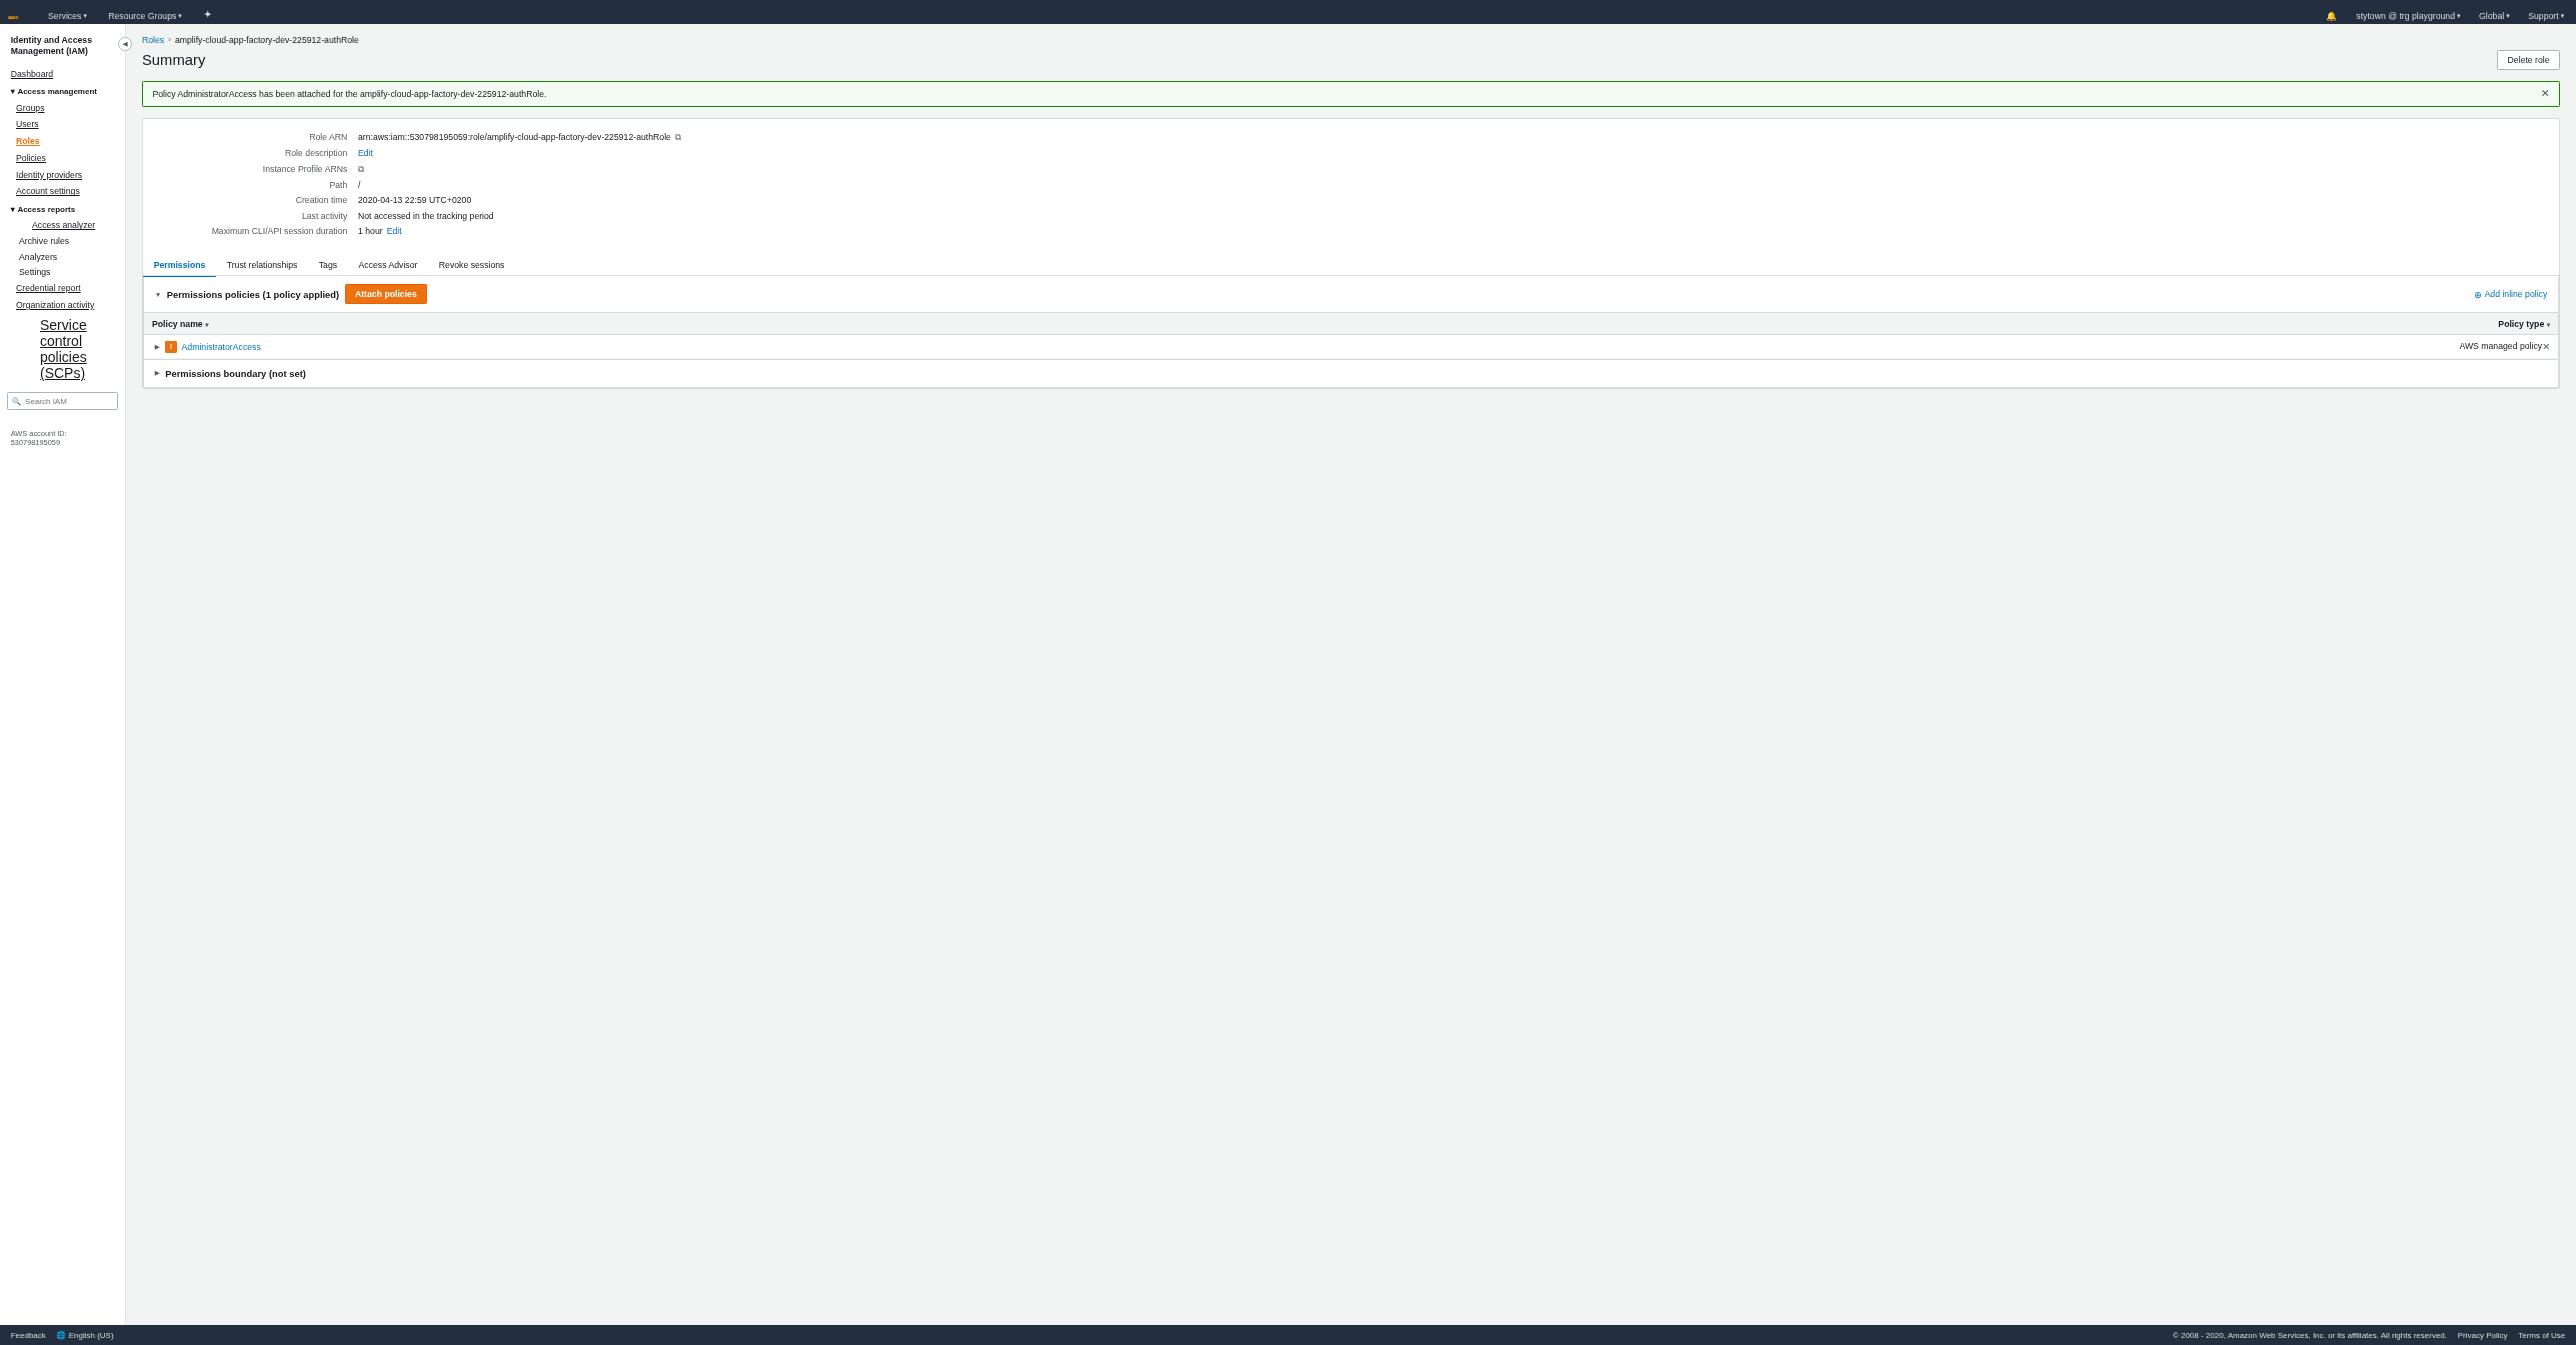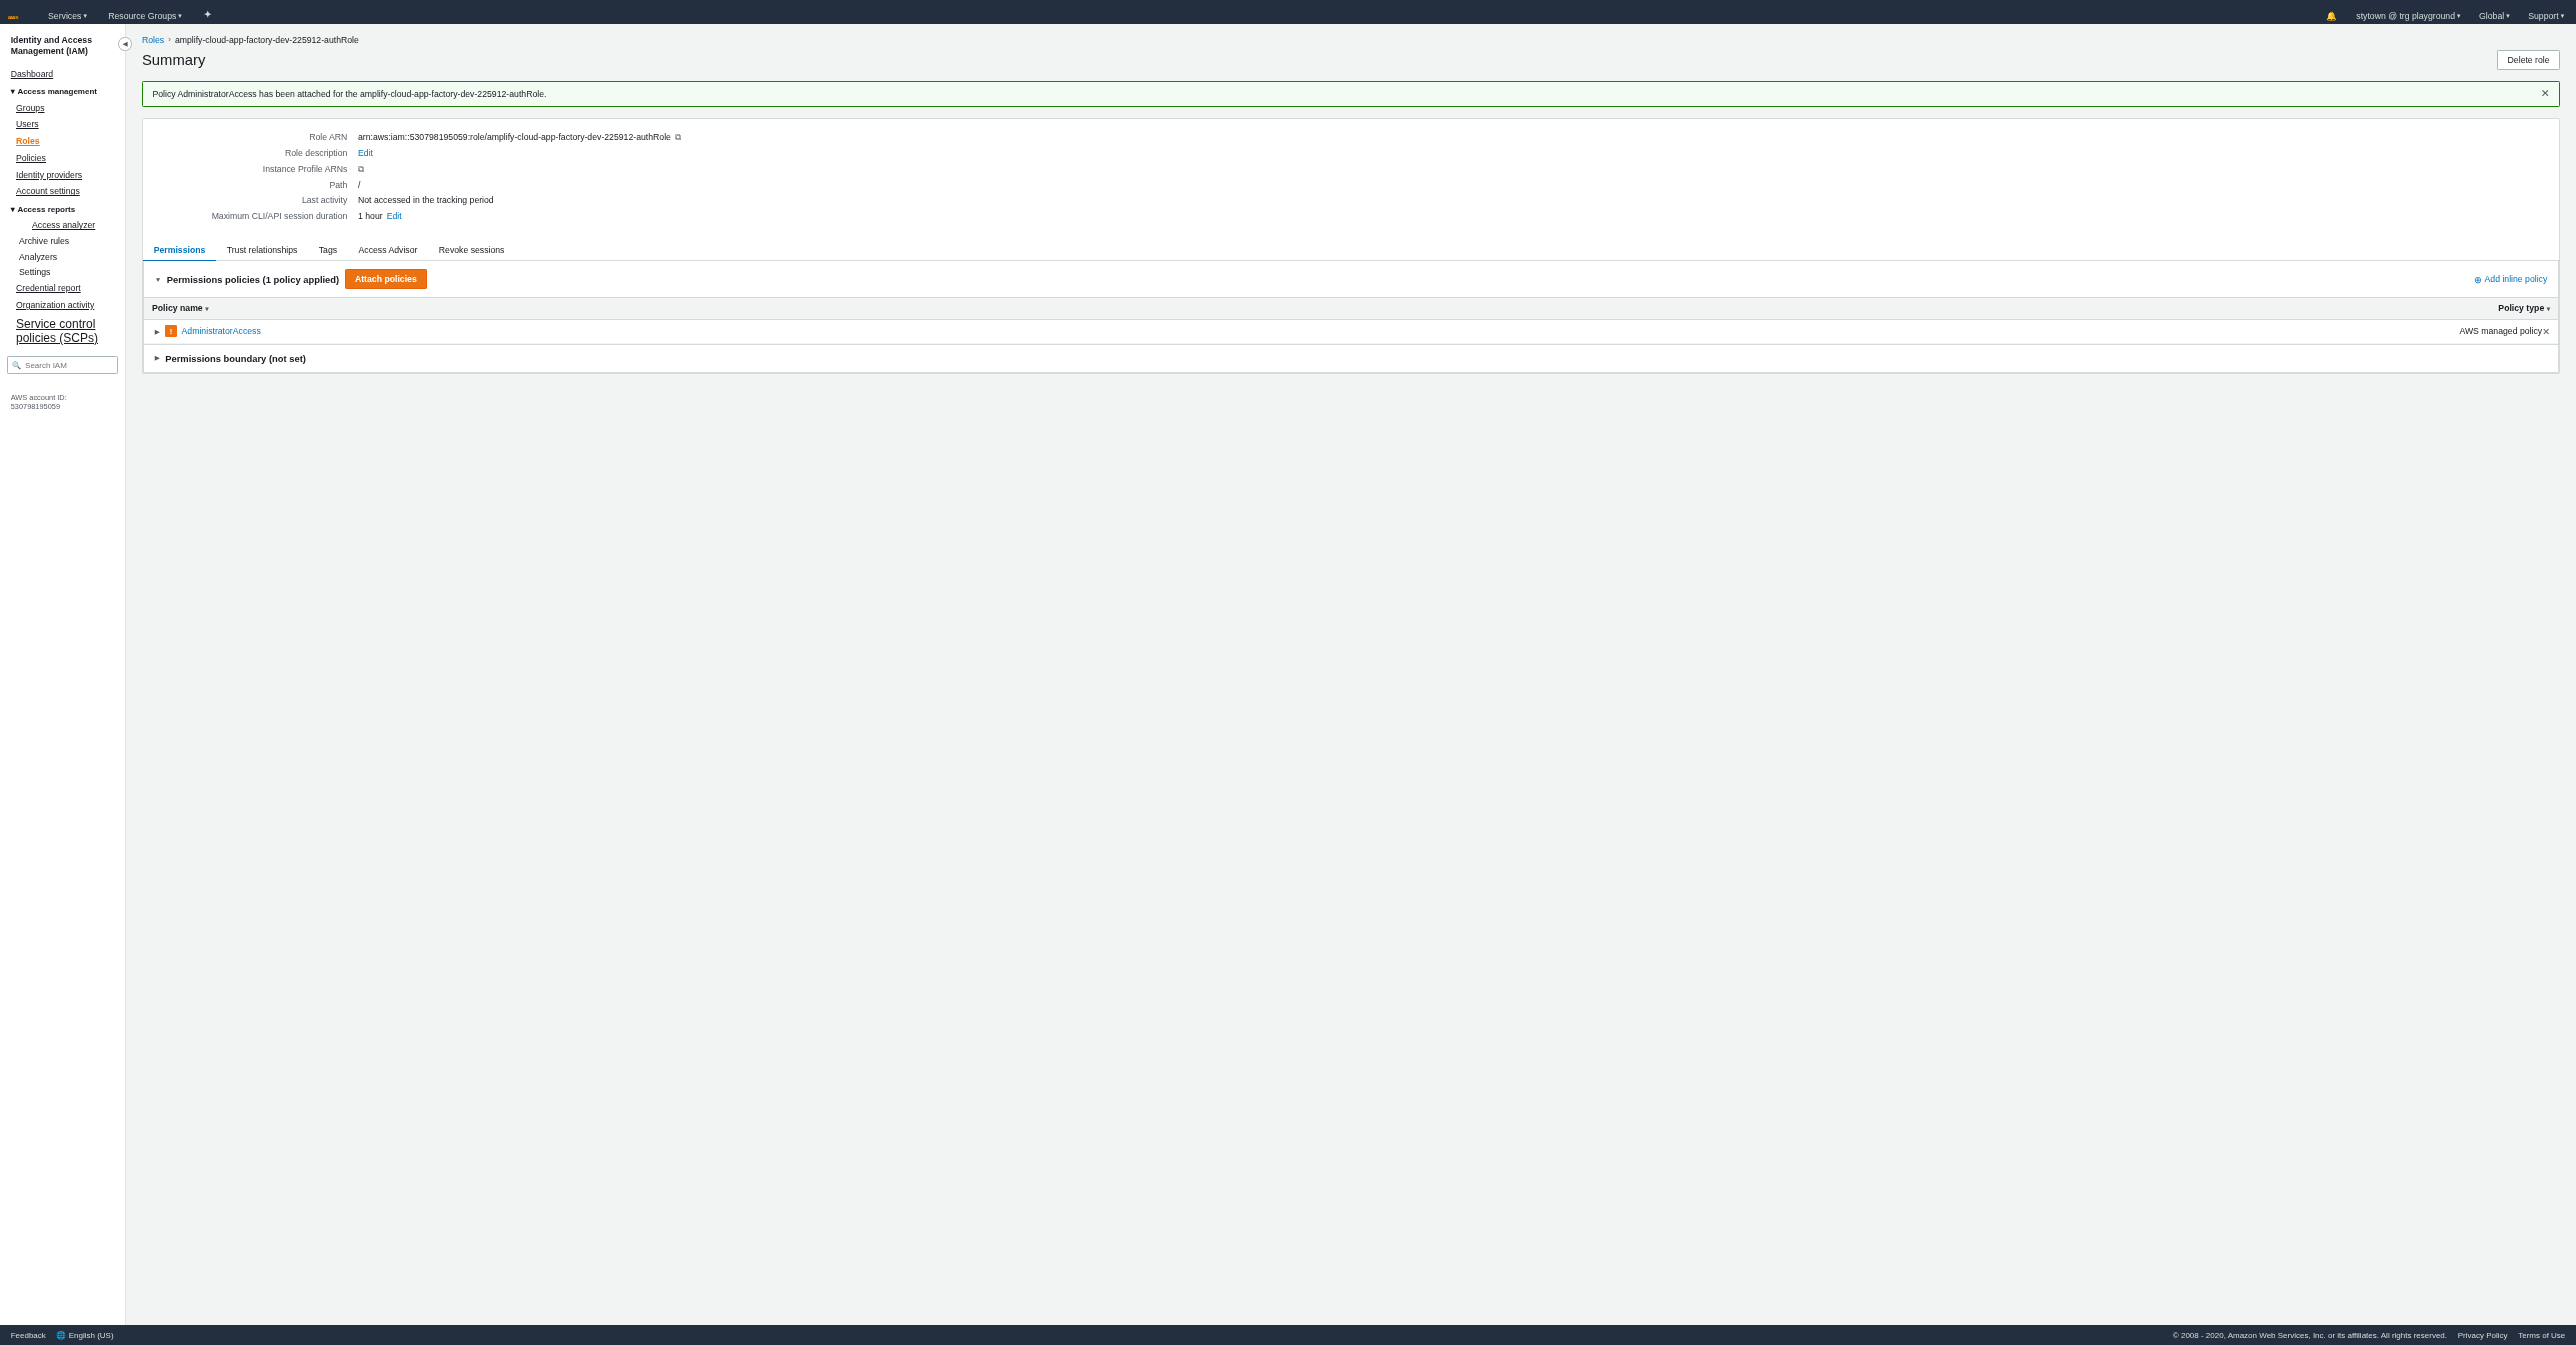--- a/index.html
+++ b/index.html
@@ -470,21 +470,21 @@
     <div class="sidebar-section-label">
       <span>▾</span>
       <span>Access reports</span>
     </div>
     <a class="sidebar-nav-item" style="padding-left:32px;">Access analyzer</a>
     <a class="sidebar-sub-item">Archive rules</a>
     <a class="sidebar-sub-item">Analyzers</a>
     <a class="sidebar-sub-item">Settings</a>
     <a class="sidebar-nav-item" style="padding-left:16px;">Credential report</a>
     <a class="sidebar-nav-item" style="padding-left:16px;">Organization activity</a>
-    <a class="sidebar-nav-item" style="padding-left:16px; font-size:12px;">Service control policies (SCPs)</a>
+    <a class="sidebar-nav-item" style="padding-left:0; font-size:14px;margin-left:40px;">Service control policies (SCPs)</a>
 
     <div class="sidebar-search">
       <div class="sidebar-search-wrapper">
         <span class="sidebar-search-icon">🔍</span>
         <input type="text" placeholder="Search IAM" style="">
       </div>
     </div>
 
     <div class="sidebar-account">
       <div>AWS account ID:</div>
@@ -533,20 +533,24 @@
           <div class="detail-value">
             <span class="copy-icon">⧉</span>
           </div>
         </div>
 
         <div class="detail-row">
           <div class="detail-label">Path</div>
           <div class="detail-value">/</div>
         </div>
 
+        <div class="detail-row">
+          <div class="detail-label">Creation time</div>
+          <div class="detail-value">2020-04-13 22:59 UTC+0200</div>
+        </div>
 
         <div class="detail-row">
           <div class="detail-label">Last activity</div>
           <div class="detail-value">Not accessed in the tracking period</div>
         </div>
 
         <div class="detail-row">
           <div class="detail-label">Maximum CLI/API session duration</div>
           <div class="detail-value">
             <span>1 hour</span>

